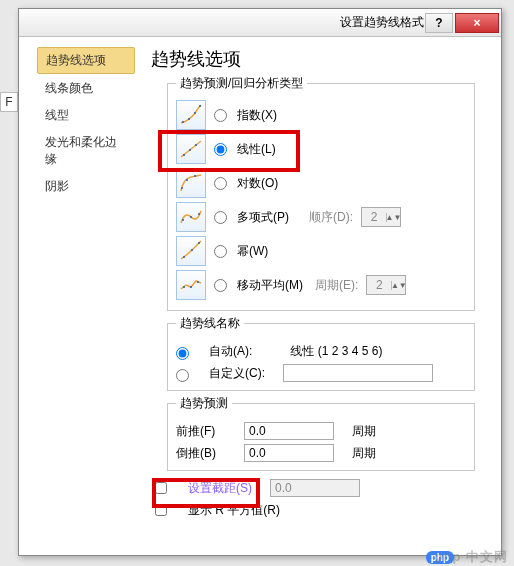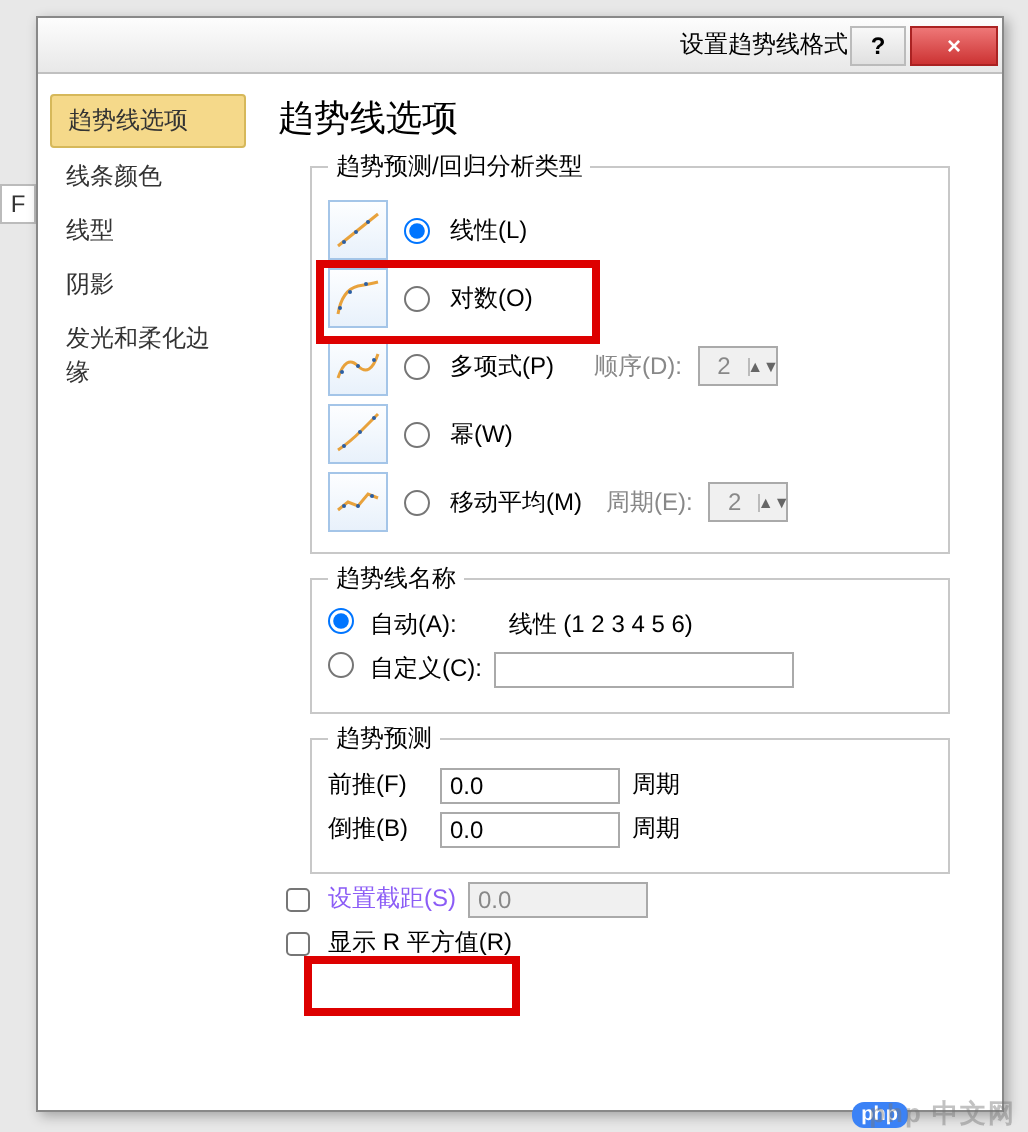--- a/index.html
+++ b/index.html
@@ -2,37 +2,37 @@
 <html><head>
 <meta charset="utf-8">
 <style>
 * { box-sizing: border-box; font-family: "Microsoft YaHei", SimSun, sans-serif; font-size: 12px; }
 body { margin: 0; background: #e8e8e8; width: 514px; height: 566px; position: relative; }
 .dialog { position: absolute; left: 18px; top: 8px; width: 484px; height: 548px; background: #fff; border: 1px solid #888; box-shadow: 2px 2px 6px rgba(0,0,0,.3); }
 .titlebar { height: 28px; background: linear-gradient(#fdfdfd,#e8e8e8); border-bottom: 1px solid #c0c0c0; display: flex; align-items: center; }
 .titlebar .title { padding-left: 8px; flex: 1; text-align: right; }
 .titlebar .btn { width: 28px; height: 20px; margin: 0 1px; display: flex; align-items: center; justify-content: center; border: 1px solid #bbb; background: linear-gradient(#f8f8f8,#e0e0e0); font-weight: bold; }
 .titlebar .close { width: 44px; background: linear-gradient(#e77,#c33); color: #fff; border-color: #a22; margin-right: 2px; }
-.content { display: flex; height: calc(100% - 28px); }
+.content { display: flex; height: calc(100% - 28px); padding-left: 12px; }
 .sidebar { width: 110px; padding: 8px 2px; }
 .sidebar .item { padding: 4px 8px; margin: 2px 4px; cursor: default; color: #333; }
 .sidebar .item.active { background: #f5d98a; border: 1px solid #d6b85a; border-radius: 2px; }
 .main { flex: 1; padding: 8px 10px; overflow: hidden; }
 .main h1 { font-size: 18px; font-weight: normal; margin: 2px 0 4px; }
 fieldset { border: 1px solid #c8c8c8; margin: 4px 16px; padding: 6px 8px 8px; }
 legend { padding: 0 4px; }
 .opt-row { display: flex; align-items: center; height: 34px; gap: 8px; }
 .thumb { width: 30px; height: 30px; border: 1px solid #a4c5e8; background: linear-gradient(#fdfeff,#e8f1fb); display: flex; align-items: center; justify-content: center; flex-shrink: 0; }
 .thumb svg { width: 24px; height: 24px; }
 .lbl { display: inline-block; }
 .spin { display: inline-flex; align-items: center; border: 1px solid #aaa; background: #f0f0f0; height: 20px; }
 .spin .val { width: 24px; text-align: center; color: #888; }
 .spin .arr { width: 14px; font-size: 8px; color: #666; border-left: 1px solid #bbb; display: flex; flex-direction: column; align-items: center; }
 .redbox { position: absolute; border: 4px solid #d00; pointer-events: none; }
-.name-row, .fc-row { display: flex; align-items: flex-start; gap: 6px; height: 22px; }
+.name-row, .fc-row { display: flex; align-items: flex-end; gap: 18px; height: 22px; }
 .txt { border: 1px solid #aaa; height: 18px; padding: 0 4px; background: #fff; }
 .watermark { position: absolute; right: 6px; bottom: 0px; font-size: 13px; color: rgba(120,120,120,.45); font-weight: bold; letter-spacing: 1px; }
 .php-badge { position: absolute; right: 60px; bottom: 2px; font-size: 10px; color: #fff; background: #3b82f6; padding: 1px 5px; border-radius: 6px; font-weight: bold; }
 .left-letter { position: absolute; left: 0; top: 92px; width: 18px; height: 20px; background: #fff; border: 1px solid #bbb; text-align: center; line-height: 18px; color: #333; }
 .cb { width: 12px; height: 12px; }
 input[type=radio] { margin: 0 2px 0 0; }
 </style>
 </head>
 <body>
 
@@ -46,29 +46,42 @@
       </div>
     <div class="btn close">
         <span>×</span>
       </div>
   </div>
   <div class="content">
     <div class="sidebar">
       <div class="item active">趋势线选项</div>
       <div class="item">线条颜色</div>
       <div class="item">线型</div>
+      <div class="item">发光和柔化边缘</div>
       <div class="item">阴影</div>
-      <div class="item">发光和柔化边缘</div>
     </div>
     <div class="main">
       <h1>趋势线选项</h1>
 
       <fieldset>
         <legend>趋势预测/回归分析类型</legend>
 
+        <div class="opt-row">
+          <div class="thumb">
+              <svg viewBox="0 0 24 24">
+                <path d="M2 20 Q10 18 16 10 Q19 5 22 2" stroke="#e8a23c" fill="none" stroke-width="1.5"></path>
+                <circle cx="4" cy="19" r="1" fill="#2b5fa4"></circle>
+                <circle cx="10" cy="16" r="1" fill="#2b5fa4"></circle>
+                <circle cx="16" cy="10" r="1" fill="#2b5fa4"></circle>
+                <circle cx="21" cy="3" r="1" fill="#2b5fa4"></circle>
+              </svg>
+            </div>
+          <input type="radio" name="t" style="">
+          <span class="lbl">指数(X)</span>
+        </div>
 
         <div class="opt-row" style="position:relative">
           <div class="thumb">
               <svg viewBox="0 0 24 24">
                 <line x1="2" y1="20" x2="22" y2="4" stroke="#e8a23c" stroke-width="1.5"></line>
                 <circle cx="5" cy="18" r="1" fill="#2b5fa4"></circle>
                 <circle cx="11" cy="13" r="1" fill="#2b5fa4"></circle>
                 <circle cx="17" cy="8" r="1" fill="#2b5fa4"></circle>
               </svg>
             </div>

